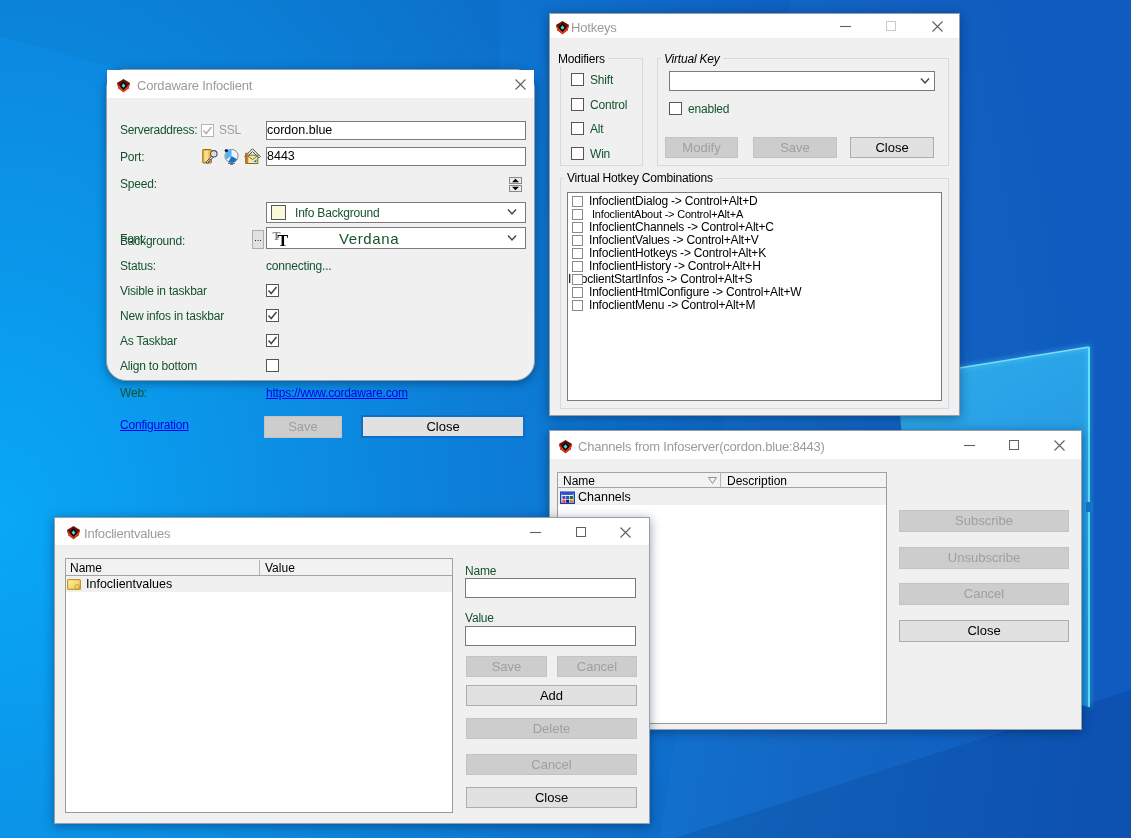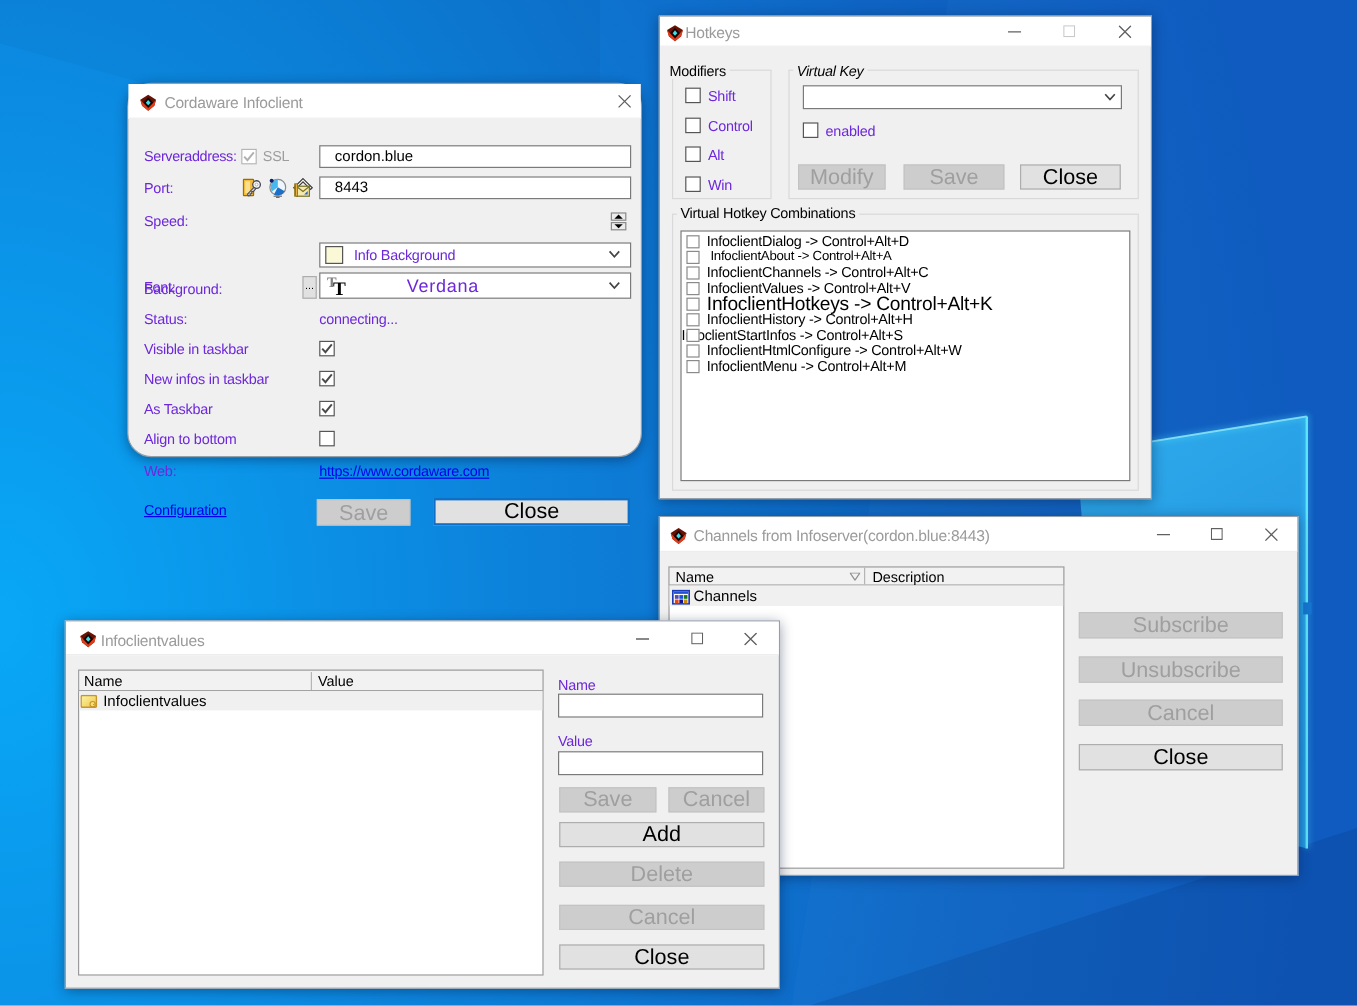--- a/index.html
+++ b/index.html
@@ -6,23 +6,23 @@
   html,body { width:1131px; height:838px; overflow:hidden; }
   body { font-family:"Liberation Sans", sans-serif; }
   #desk { position:absolute; left:0; top:0; width:1131px; height:838px;
     background:
       radial-gradient(1100px 1500px at 0% 62%, #09a8f7 0%, #0c86de 35%, #0f63c2 75%, #0b57bd 100%);
   }
   .win { position:absolute; background:#f0f0f0; border:1px solid #93a0ac; box-shadow:0 2px 10px rgba(0,20,50,.42); }
   .tb { position:absolute; left:0; top:0; right:0; background:#ffffff; border-bottom:1px solid #ededed; }
   .tt { position:absolute; font-size:13px; color:#9b9b9b; white-space:nowrap; letter-spacing:-0.2px; }
   .capx { position:absolute; color:#606060; }
-  .lbl { position:absolute; font-size:12px; color:#6d28d9; white-space:nowrap; letter-spacing:-0.2px; }
-  .inp { position:absolute; background:#fff; border:1px solid #7a7a7a; font-size:12.5px; color:#000; padding-left:12px; white-space:nowrap; }
-  .btn { position:absolute; background:#e1e1e1; border:1px solid #adadad; font-size:18px; color:#000; text-align:center; }
+  .lbl { position:absolute; font-size:12px; color:#14532d; white-space:nowrap; letter-spacing:-0.2px; }
+  .inp { position:absolute; background:#fff; border:1px solid #7a7a7a; font-size:12.5px; color:#000; padding-left:0; white-space:nowrap; }
+  .btn { position:absolute; background:#e1e1e1; border:1px solid #adadad; font-size:13px; color:#000; text-align:center; }
   .btn.dis { background:#cdcdcd; border-color:#c3c3c3; color:#9f9f9f; }
   .cb { position:absolute; width:13px; height:13px; background:#fff; border:1px solid #555; }
   .cb.dis { border-color:#b5b5b5; }
   .grp { position:absolute; border:1px solid #d9d9d9; }
   .glb { position:absolute; font-size:12px; color:#000; background:#f0f0f0; padding:0 3px; white-space:nowrap; letter-spacing:-0.2px; }
   .chev { position:absolute; width:10px; height:10px; }
   svg { display:block; }
 </style>
 </head>
 <body>
@@ -213,21 +213,21 @@
   <div class="btn dis" style="left:203px; top:123px; width:84px; height:21px; line-height:19px;">Save</div>
   <div class="btn" style="left:300px; top:123px; width:84px; height:21px; line-height:19px;">Close</div>
 
   <div class="grp" style="left:10px; top:164px; width:389px; height:231px;"></div>
   <div class="glb" style="left:14px; top:157px;">Virtual Hotkey Combinations</div>
   <div class="inp" style="left:17px; top:178px; width:375px; height:209px; padding:2px 0 0 0;" id="hklist">
       <div style="position:relative;height:13px;font-size:12px;letter-spacing:-0.2px;line-height:13px;padding-left:21px;white-space:nowrap;"><span style="position:absolute;left:4px;top:1px;width:11px;height:11px;border:1px solid #8a8a8a;background:#fff;display:inline-block;"></span>InfoclientDialog -&gt; Control+Alt+D</div>
       <div style="position:relative;height:13px;font-size:11px;letter-spacing:-0.2px;line-height:13px;padding-left:24px;white-space:nowrap;"><span style="position:absolute;left:4px;top:1px;width:11px;height:11px;border:1px solid #8a8a8a;background:#fff;display:inline-block;"></span>InfoclientAbout -&gt; Control+Alt+A</div>
       <div style="position:relative;height:13px;font-size:12px;letter-spacing:-0.2px;line-height:13px;padding-left:21px;white-space:nowrap;"><span style="position:absolute;left:4px;top:1px;width:11px;height:11px;border:1px solid #8a8a8a;background:#fff;display:inline-block;"></span>InfoclientChannels -&gt; Control+Alt+C</div>
       <div style="position:relative;height:13px;font-size:12px;letter-spacing:-0.2px;line-height:13px;padding-left:21px;white-space:nowrap;"><span style="position:absolute;left:4px;top:1px;width:11px;height:11px;border:1px solid #8a8a8a;background:#fff;display:inline-block;"></span>InfoclientValues -&gt; Control+Alt+V</div>
-      <div style="position:relative;height:13px;font-size:16px;letter-spacing:-0.2px;line-height:13px;padding-left:21px;white-space:nowrap;"><span style="position:absolute;left:4px;top:1px;width:11px;height:11px;border:1px solid #8a8a8a;background:#fff;display:inline-block;"></span>InfoclientHotkeys -&gt; Control+Alt+K</div>
+      <div style="position:relative;height:13px;font-size:12px;letter-spacing:-0.2px;line-height:13px;padding-left:21px;white-space:nowrap;"><span style="position:absolute;left:4px;top:1px;width:11px;height:11px;border:1px solid #8a8a8a;background:#fff;display:inline-block;"></span>InfoclientHotkeys -&gt; Control+Alt+K</div>
       <div style="position:relative;height:13px;font-size:12px;letter-spacing:-0.2px;line-height:13px;padding-left:21px;white-space:nowrap;"><span style="position:absolute;left:4px;top:1px;width:11px;height:11px;border:1px solid #8a8a8a;background:#fff;display:inline-block;"></span>InfoclientHistory -&gt; Control+Alt+H</div>
       <div style="position:relative;height:13px;font-size:12px;letter-spacing:-0.2px;line-height:13px;white-space:nowrap;"><span style="position:absolute;left:4px;top:1px;width:11px;height:11px;border:1px solid #8a8a8a;background:#fff;display:inline-block;"></span>InfoclientStartInfos -&gt; Control+Alt+S</div>
       <div style="position:relative;height:13px;font-size:12px;letter-spacing:-0.2px;line-height:13px;padding-left:21px;white-space:nowrap;"><span style="position:absolute;left:4px;top:1px;width:11px;height:11px;border:1px solid #8a8a8a;background:#fff;display:inline-block;"></span>InfoclientHtmlConfigure -&gt; Control+Alt+W</div>
       <div style="position:relative;height:13px;font-size:12px;letter-spacing:-0.2px;line-height:13px;padding-left:21px;white-space:nowrap;"><span style="position:absolute;left:4px;top:1px;width:11px;height:11px;border:1px solid #8a8a8a;background:#fff;display:inline-block;"></span>InfoclientMenu -&gt; Control+Alt+M</div>
     </div>
 </div>
 
 <div class="win" id="w3" style="left:549px; top:430px; width:533px; height:300px;">
   <div class="tb" style="height:29px;"></div>
   <div style="position:absolute;left:8px;top:8px;" id="ic3">

